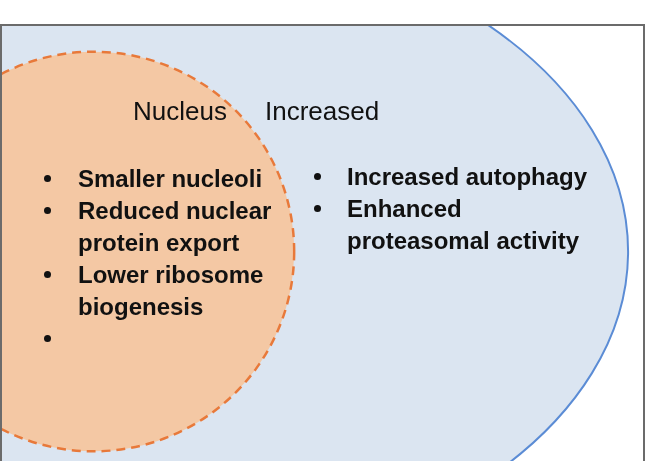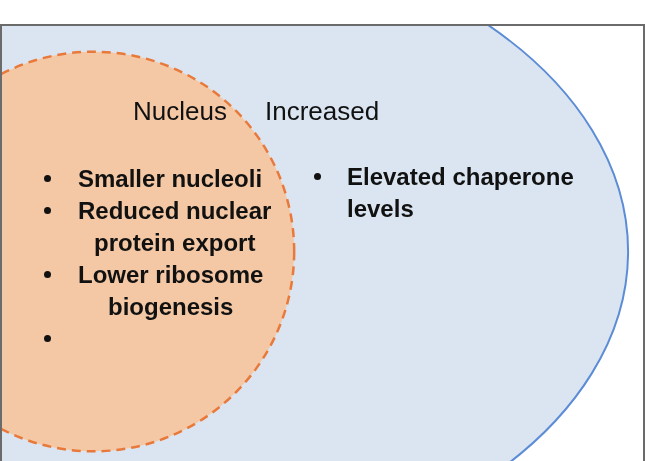--- a/index.html
+++ b/index.html
@@ -90,21 +90,21 @@
     top: 0;
     width: 7px;
     height: 7px;
     border-radius: 50%;
     background: var(--text, #111111);
   }
 
   .item-text {
     white-space: pre-line;
   }
-  .nucleus-list .item-text   { margin-left: 24px; max-width: 235px; text-align: center; }
+  .nucleus-list .item-text   { margin-left: 24px; max-width: 235px; }
   .cytoplasm-list .item-text { margin-left: 23px; max-width: 268px; }
 </style>
 </head>
 <body>
 
 <div class="frame">
 
   <svg viewBox="0 0 645 461" preserveAspectRatio="none">
     <rect class="bg-rect" x="0" y="0" width="645" height="461"></rect>
     <ellipse class="cell-shape" cx="112" cy="228" rx="518" ry="334"></ellipse>
@@ -131,18 +131,22 @@
 biogenesis</span>
     </li>
     <li>
       <span class="bullet-dot"></span>
     </li>
   </ul>
 
   <ul class="feature-list cytoplasm-list">
     <li>
       <span class="bullet-dot"></span>
-      <span class="item-text">Elevated chaperone
-levels</span>
+      <span class="item-text">Increased autophagy</span>
+    </li>
+    <li>
+      <span class="bullet-dot"></span>
+      <span class="item-text">Enhanced
+proteasomal activity</span>
     </li>
   </ul>
 
 </div>
 
 </body></html>

